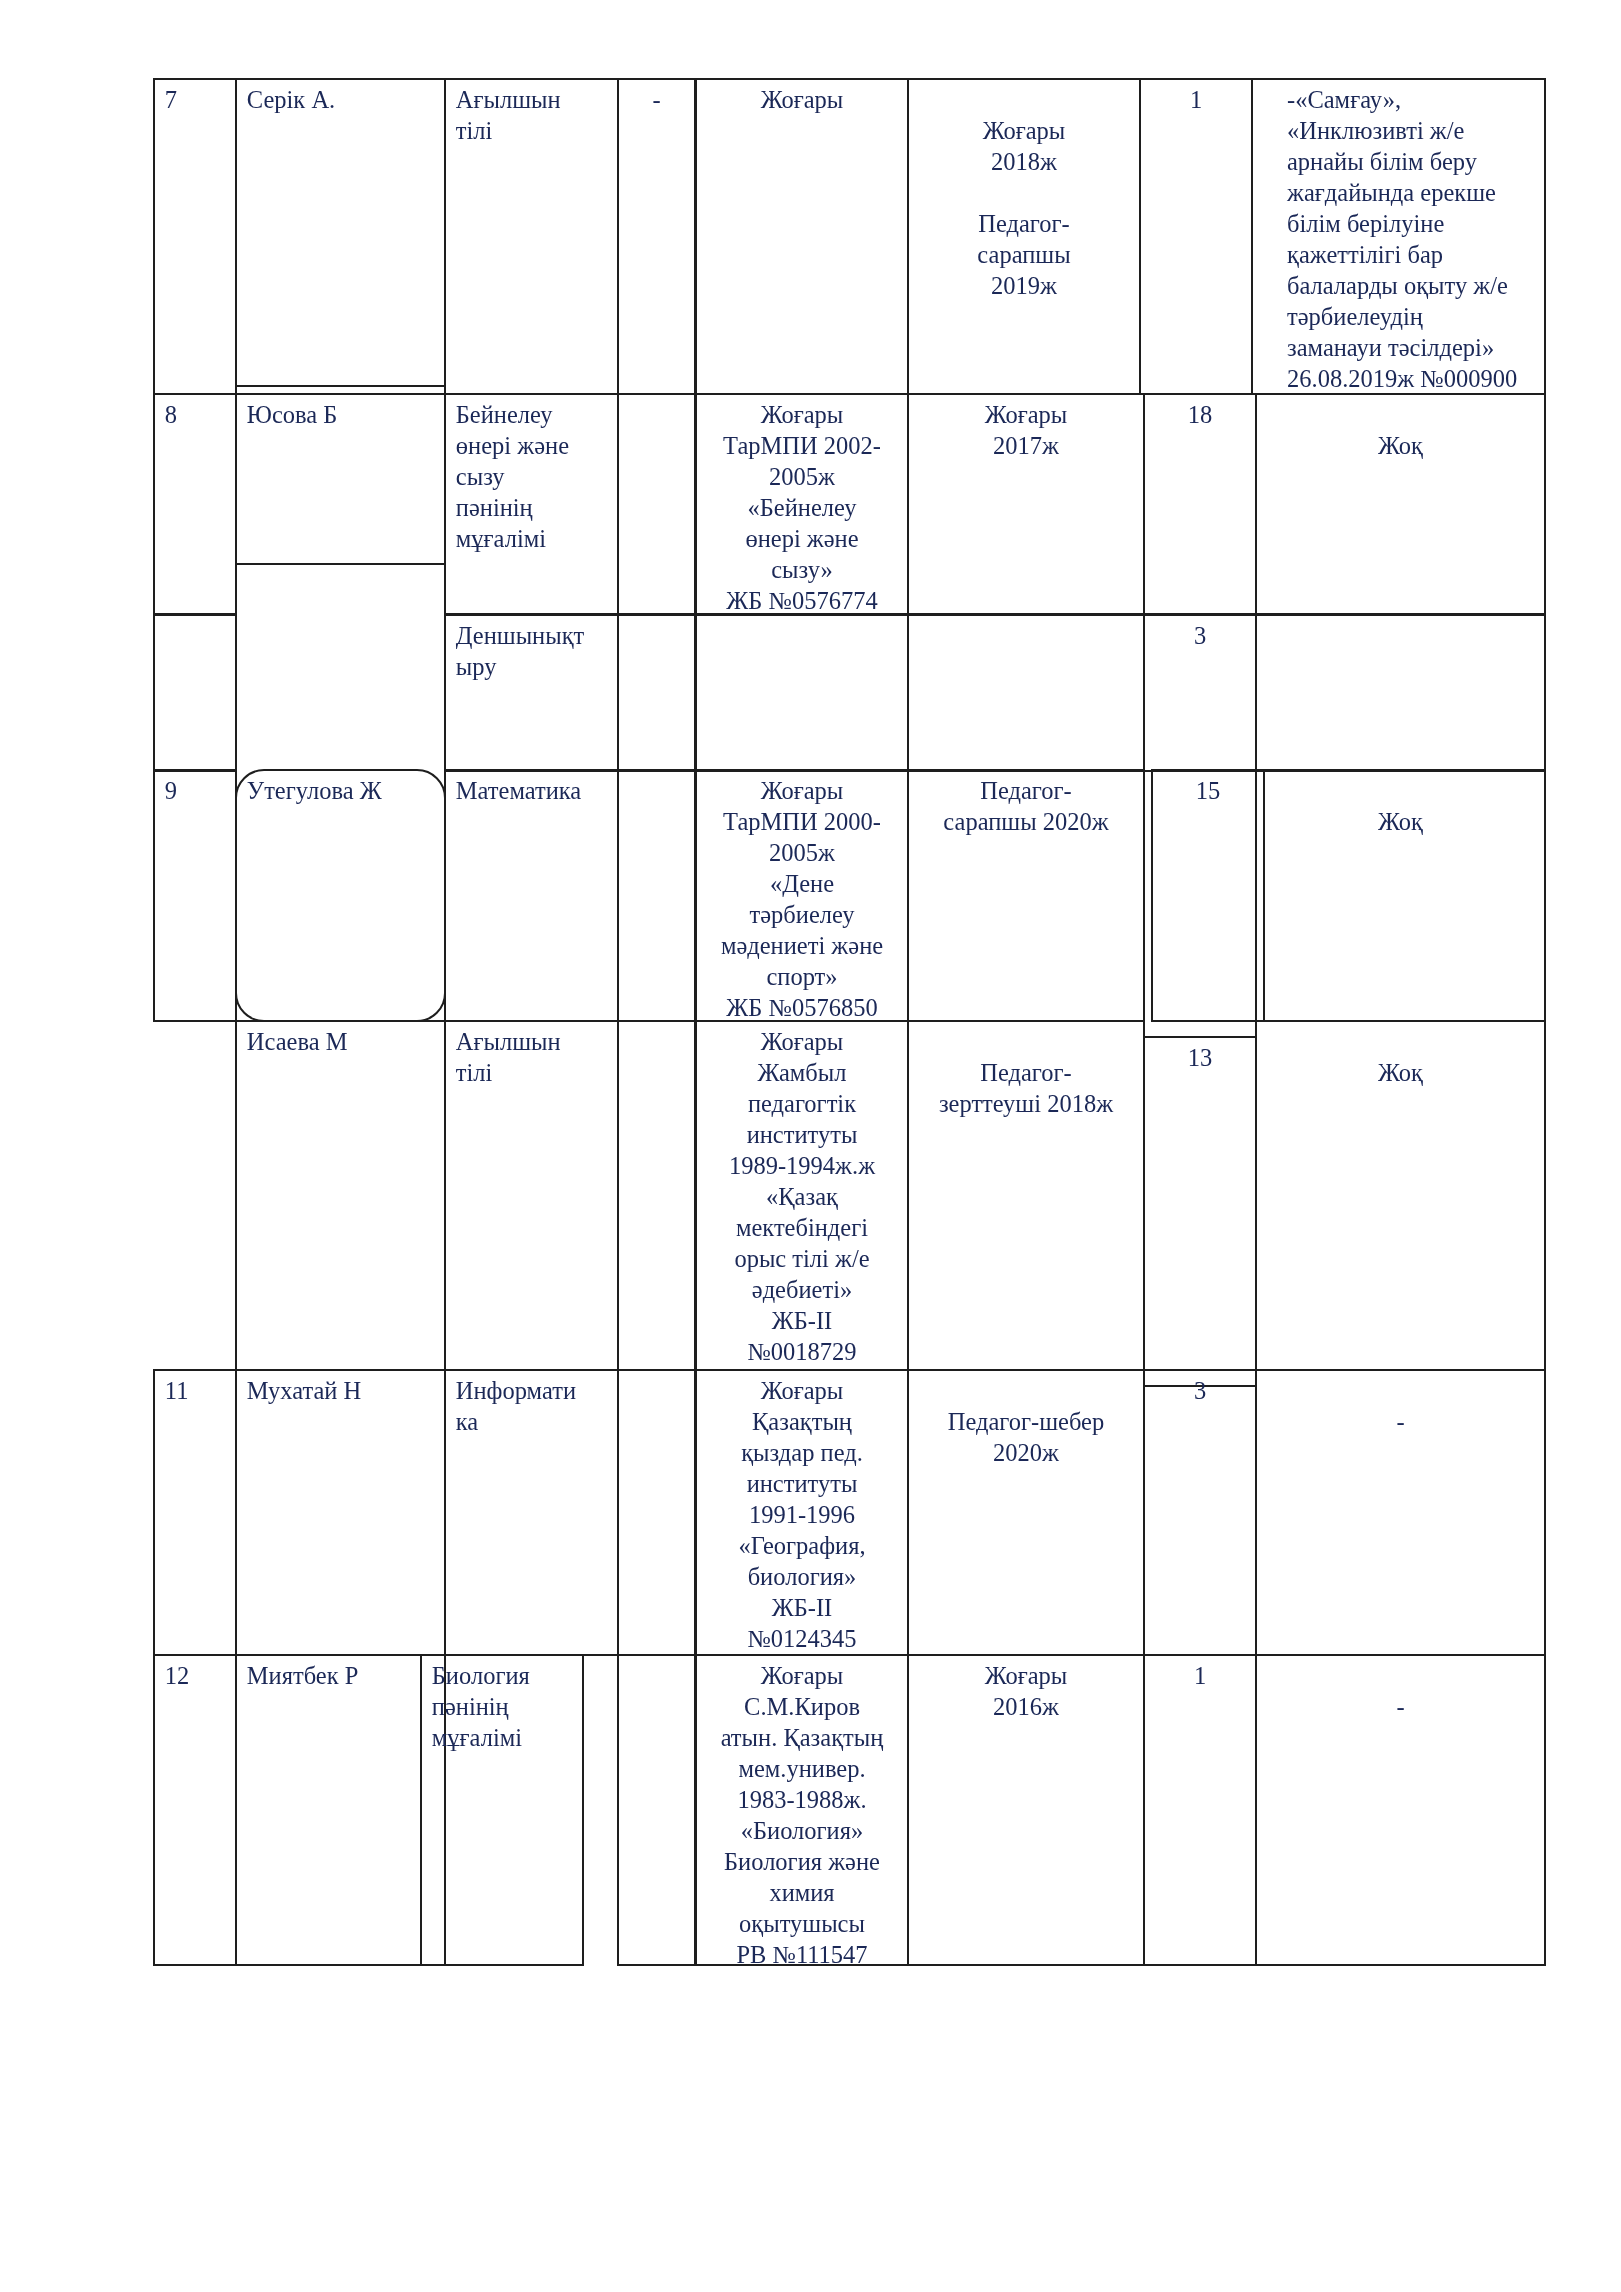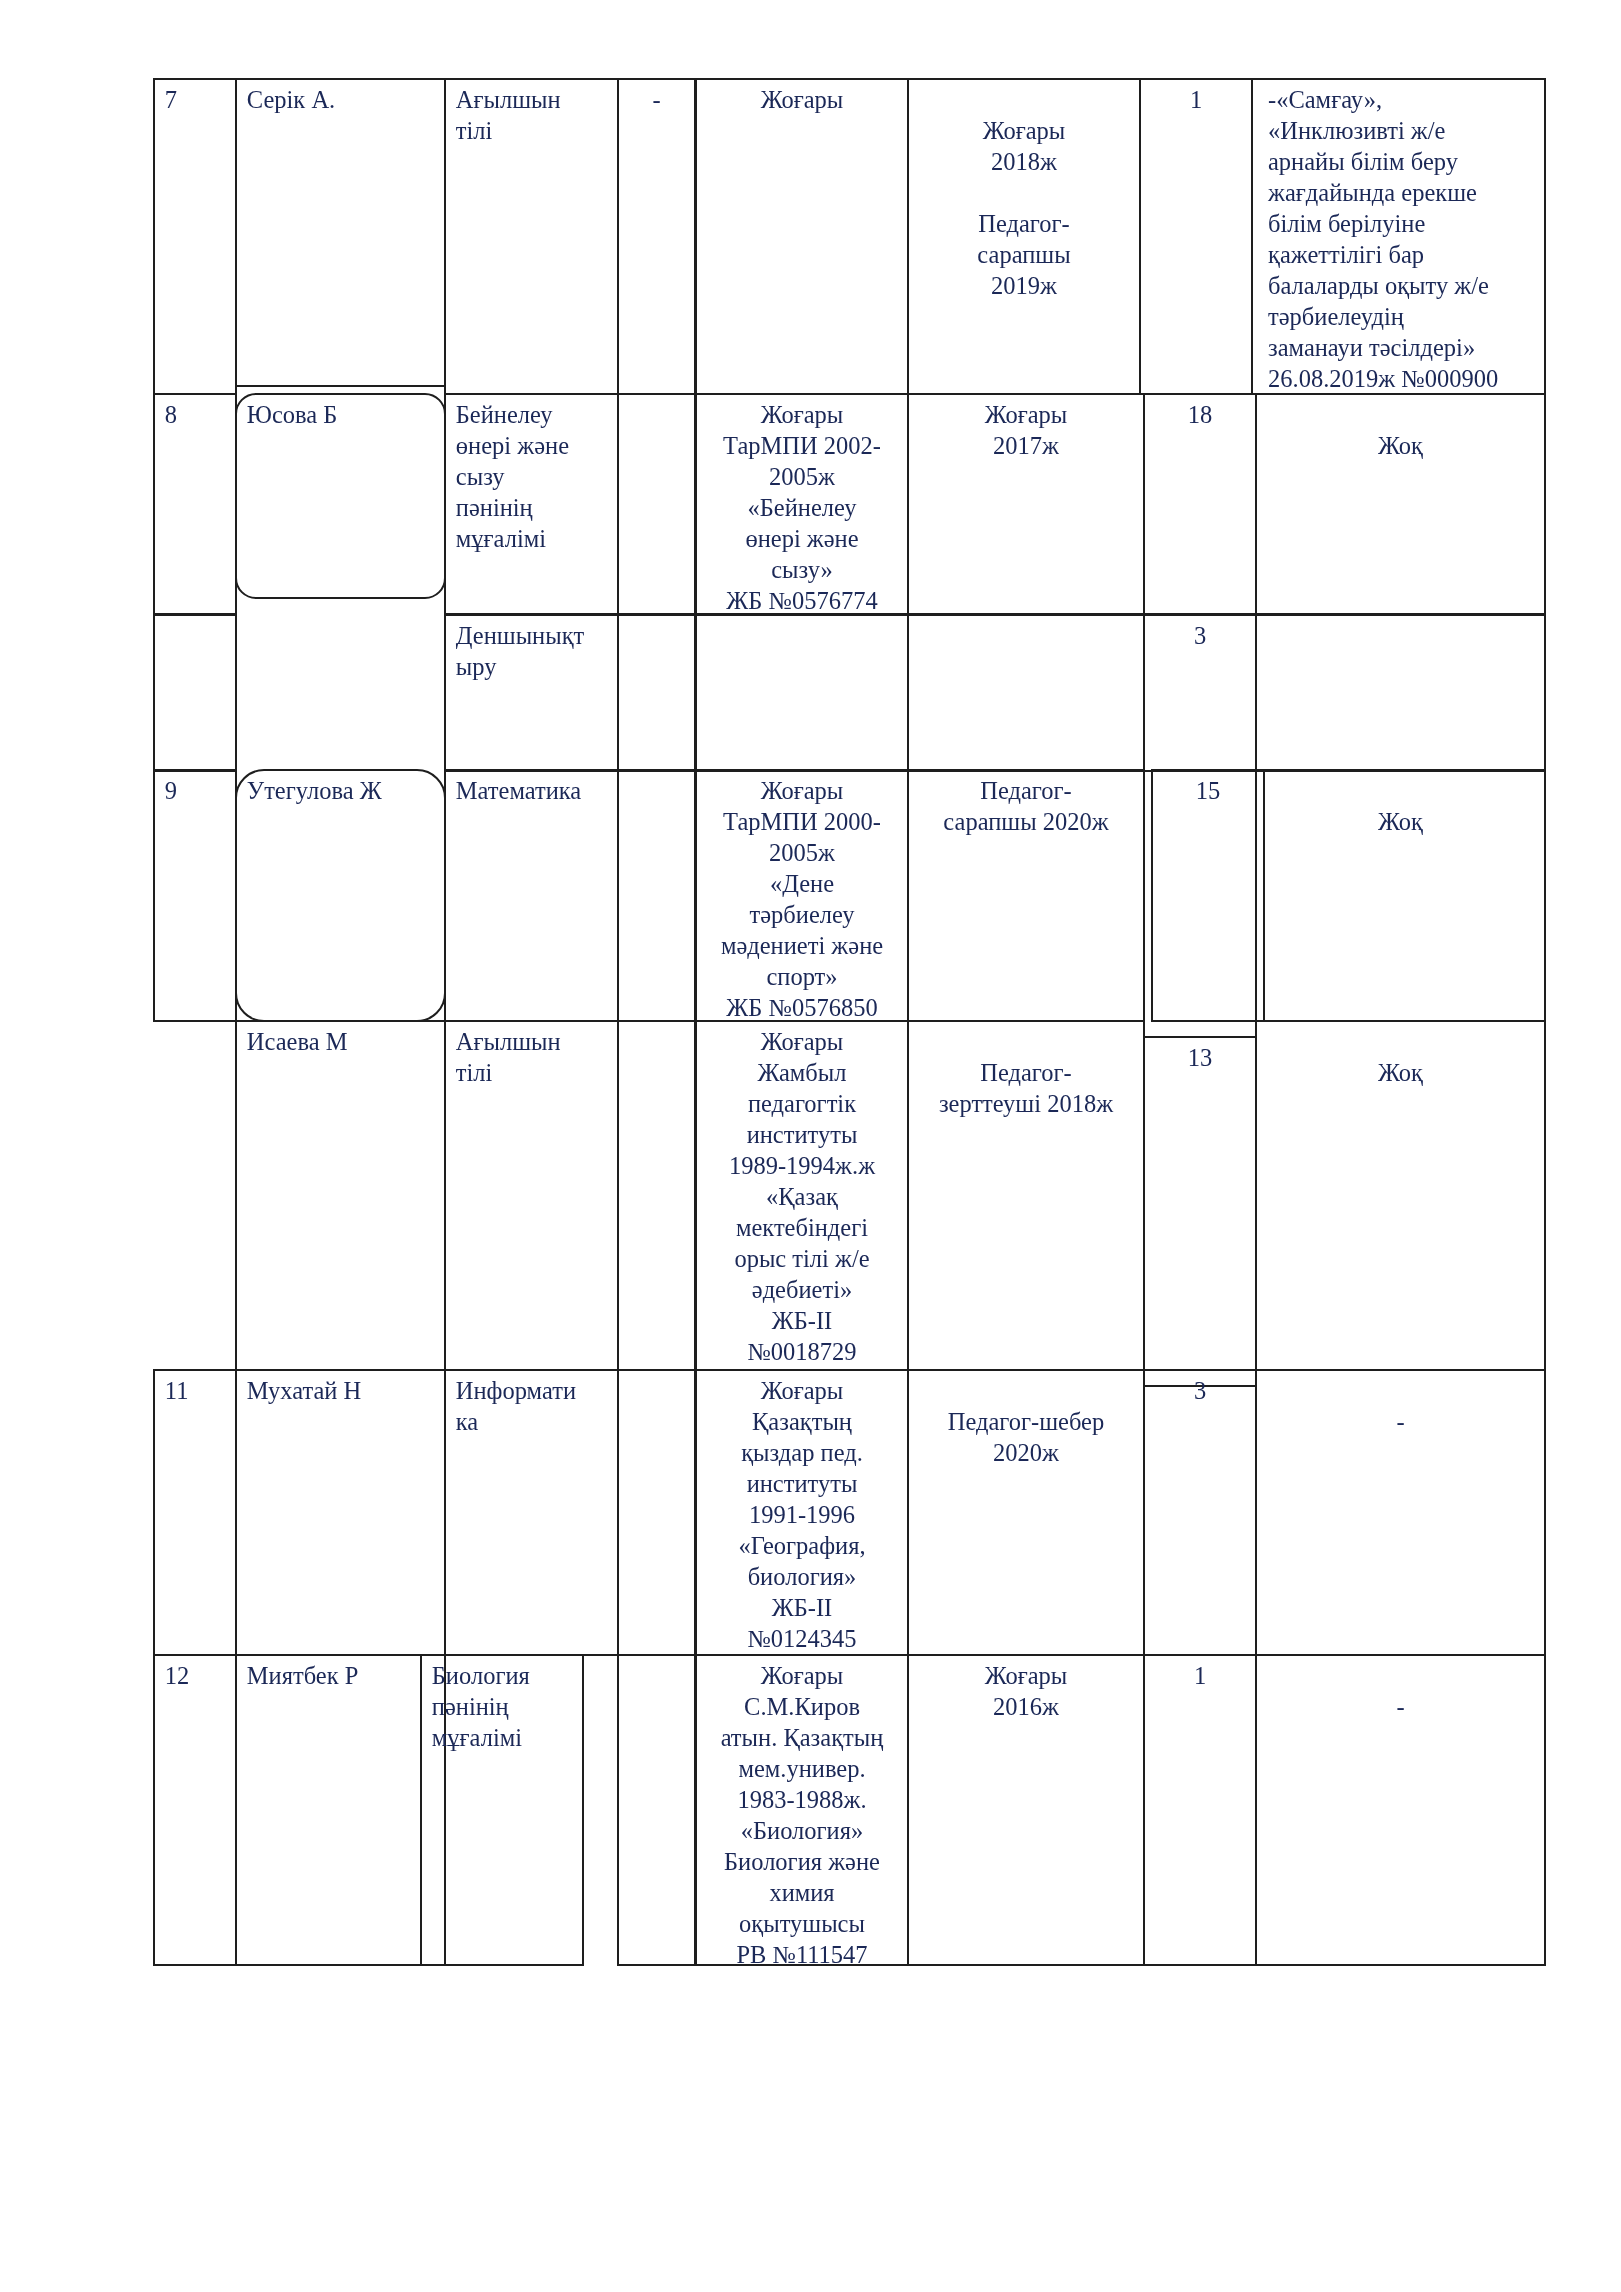--- a/index.html
+++ b/index.html
@@ -23,33 +23,33 @@
   <div class="cell center" style="left:617px;top:78px;width:79px;height:317px;">-</div>
   <div class="cell center" style="left:695px;top:78px;width:214px;height:317px;">Жоғары</div>
   <div class="cell center" style="left:907px;top:78px;width:234px;height:317px;">
 Жоғары
 2018ж
 
 Педагог-
 сарапшы
 2019ж</div>
   <div class="cell center" style="left:1139px;top:78px;width:114px;height:317px;">1</div>
-  <div class="cell left" style="left:1251px;top:78px;width:295px;height:317px;padding-left:15px;">-«Самғау»,
+  <div class="cell left" style="left:1251px;top:78px;width:295px;height:317px;padding-left:34px;">-«Самғау»,
 «Инклюзивті ж/е
 арнайы білім беру
 жағдайында ерекше
 білім берілуіне
 қажеттілігі бар
 балаларды оқыту ж/е
 тәрбиелеудің
 заманауи тәсілдері»
 26.08.2019ж №000900</div>
 
   <div class="cell left" style="left:153px;top:393px;width:84px;height:222px;">8</div>
-  <div class="cell left" style="left:235px;top:393px;width:211px;height:206px;border-radius:21px;">Юсова Б</div>
+  <div class="cell left" style="left:235px;top:393px;width:211px;height:172px;">Юсова Б</div>
   <div class="cell left" style="left:444px;top:393px;width:175px;height:222px;">Бейнелеу
 өнері және
 сызу
 пәнінің
 мұғалімі</div>
   <div class="cell center" style="left:617px;top:393px;width:79px;height:222px;"></div>
   <div class="cell center" style="left:695px;top:393px;width:214px;height:222px;">Жоғары
 ТарМПИ 2002-
 2005ж
 «Бейнелеу

